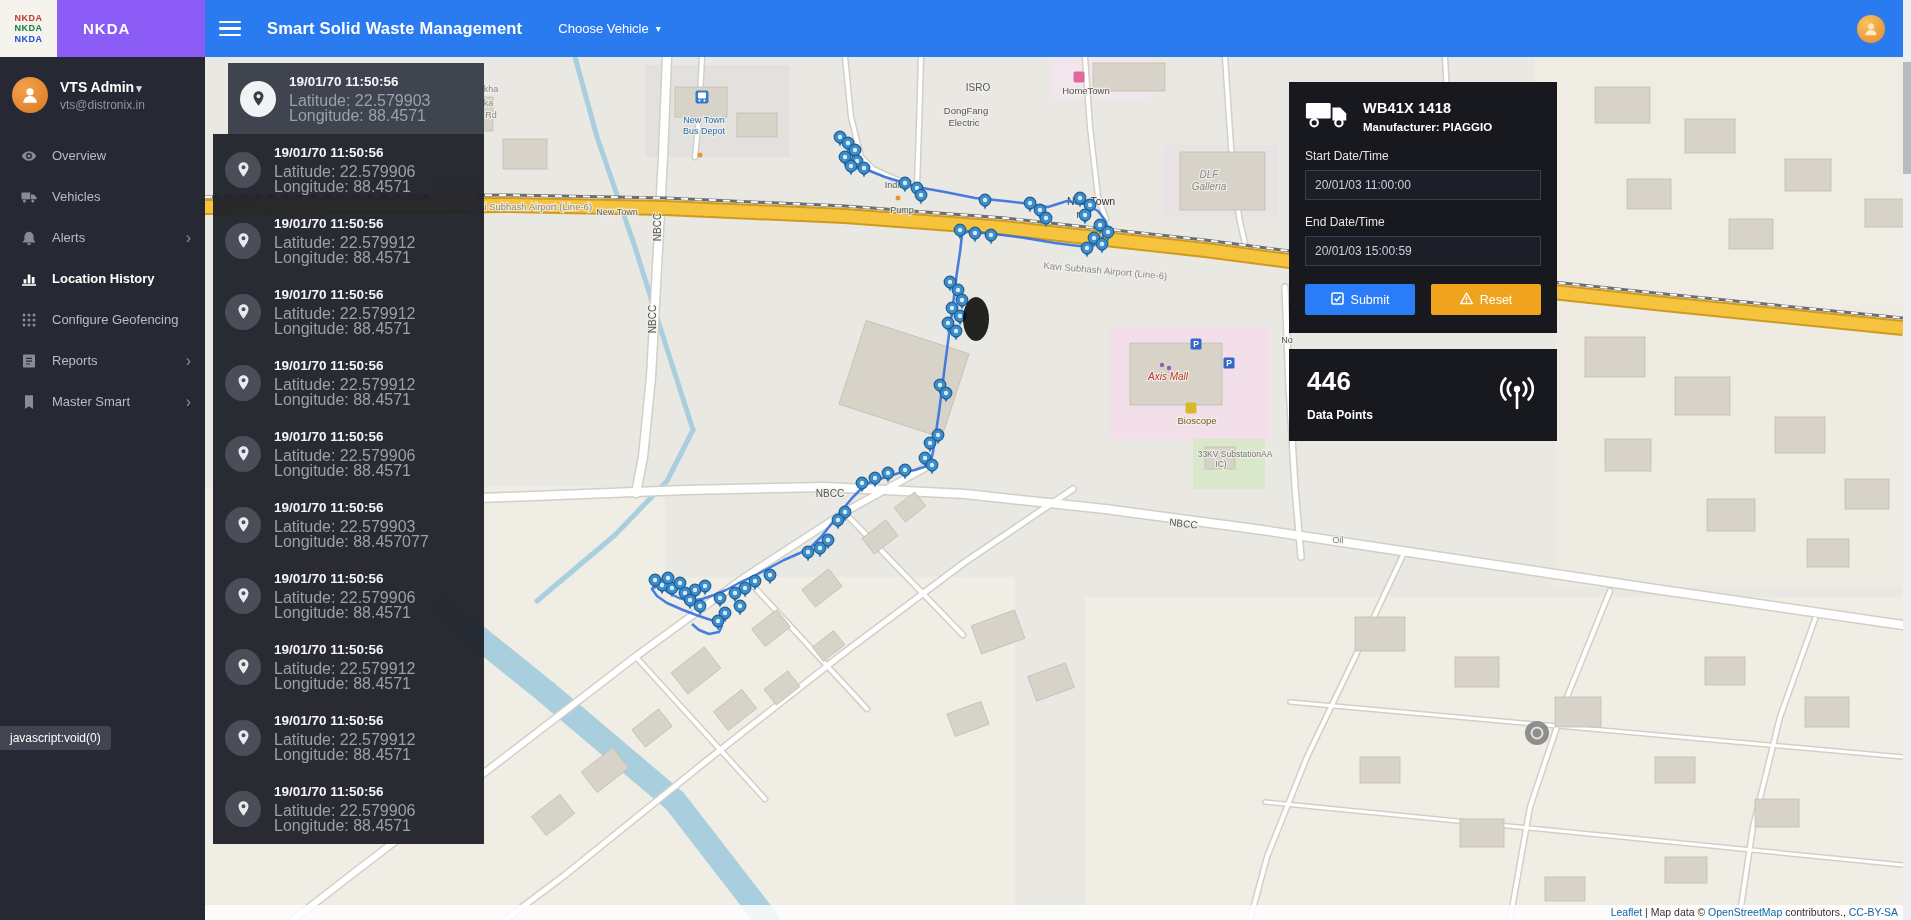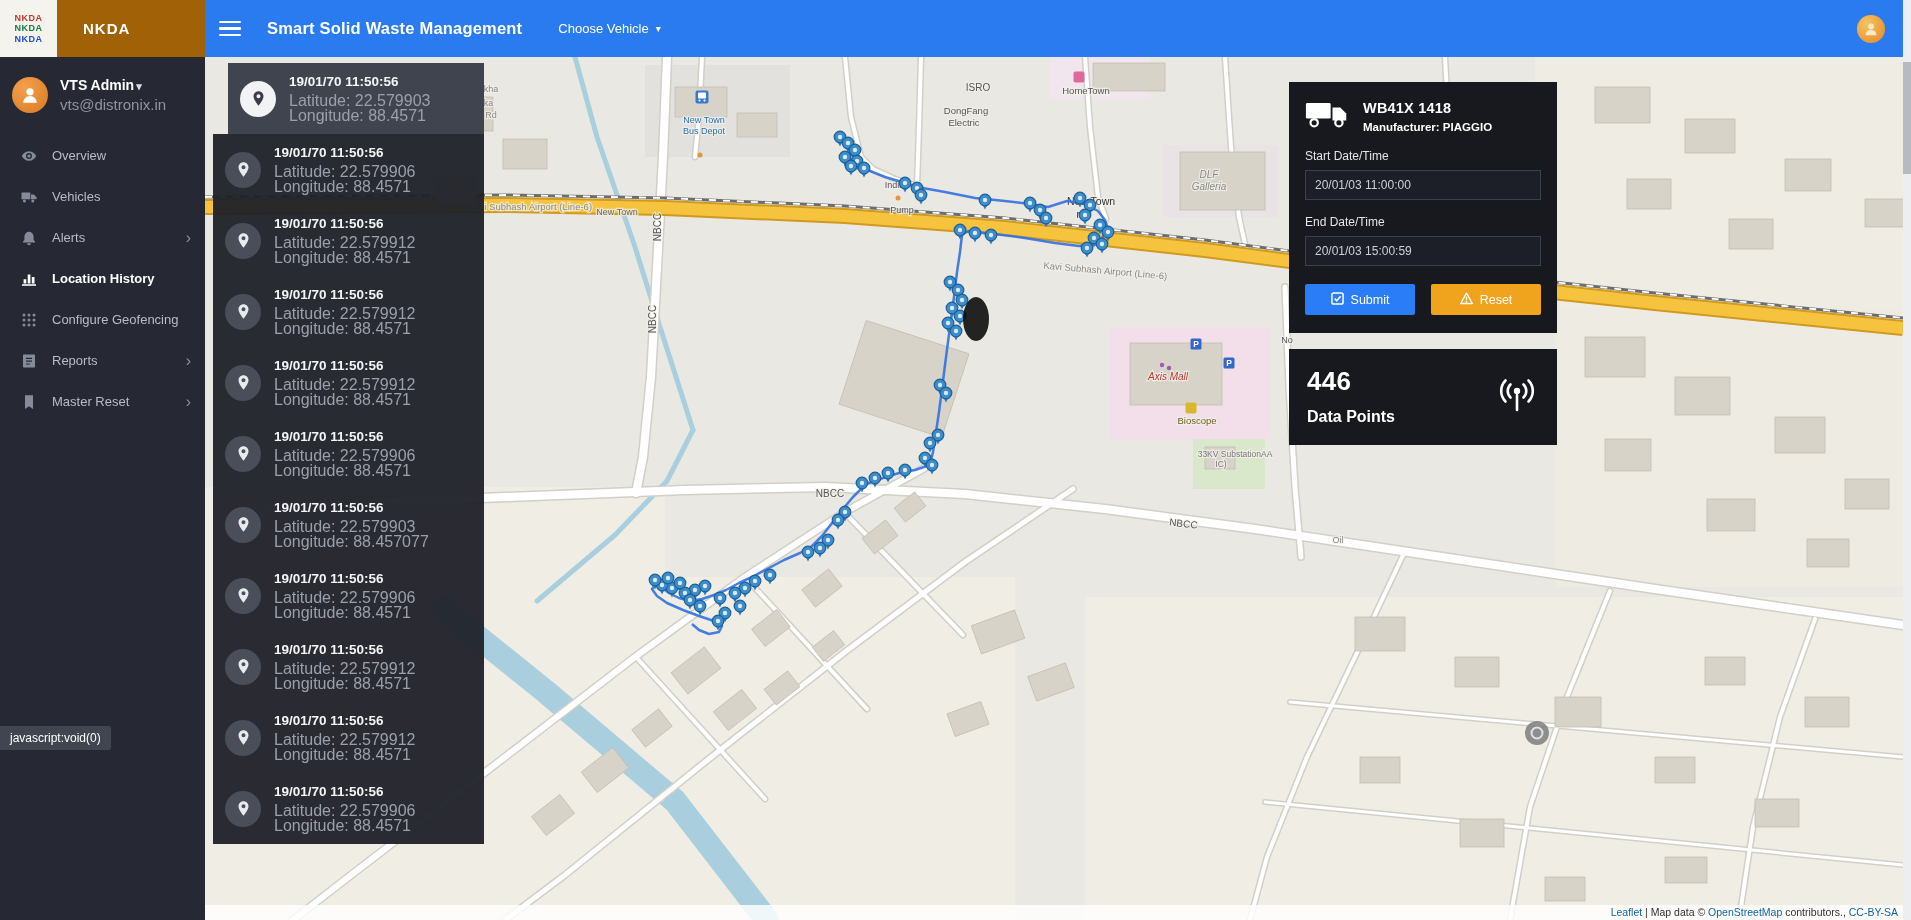--- a/index.html
+++ b/index.html
@@ -2,33 +2,33 @@
 <html><head>
 <meta charset="utf-8">
 <style>
   *{margin:0;padding:0;box-sizing:border-box}
   html,body{width:1911px;height:920px;overflow:hidden;background:#1b1d23;
     font-family:"Liberation Sans",sans-serif}
   .app{position:relative;width:1911px;height:920px;overflow:hidden}
 
   
   .sidebar{position:absolute;left:0;top:0;width:205px;height:100%;background:#262933;z-index:30}
-  .sb-head{height:57px;display:flex;align-items:center;background:#a16207}
+  .sb-head{height:57px;display:flex;align-items:center;background:#8b5cf6}
   .logo-box{width:57px;height:57px;background:#f4f3ee;display:flex;flex-direction:column;
     align-items:center;justify-content:center;cursor:pointer}
   .logo-line{font-size:9px;font-weight:bold;line-height:1.15;letter-spacing:.5px}
   .ll0{color:#c0392b}.ll1{color:#15803d}.ll2{color:#1d4ed8}
   .brand{margin-left:26px;font-size:15px;color:#fff;letter-spacing:1px;font-weight:bold}
   .user{display:flex;align-items:center;gap:12px;padding:20px 14px 16px 12px}
   .user-avatar{width:36px;height:36px;border-radius:50%;flex:none;
     background:radial-gradient(circle at 35% 30%,#f3a04c,#d97a22);display:flex;align-items:center;justify-content:center}
   .user-avatar svg{width:20px;height:20px}
   .user-name{font-size:14px;font-weight:bold;color:#fff}
   .user-name .caret{font-size:11px;color:#d7dae0;margin-left:2px}
-  .user-email{font-size:15px;color:#9094a0;margin-top:3px}
+  .user-email{font-size:12px;color:#9094a0;margin-top:3px}
   .sb-menu{margin-top:6px}
   .sb-item{height:41px;display:flex;align-items:center;padding:0 14px 0 20px;gap:15px;
     color:#b8bcc6;font-size:13px;cursor:pointer}
   .sb-item.active{color:#fff;font-weight:bold}
   .sb-ic{width:17px;height:17px;display:flex;align-items:center;justify-content:center;flex:none}
   .sb-ic svg{width:16px;height:16px;fill:#858b99}
   .sb-item.active .sb-ic svg{fill:#fff}
   .sb-chev{margin-left:auto;color:#8a8f9c;font-size:16px;line-height:1}
   .statusbox{position:absolute;left:0;top:726px;background:#41454f;color:#fff;font-size:12px;
     padding:5px 10px;border-radius:0 3px 3px 0;z-index:60;white-space:nowrap}
@@ -77,21 +77,21 @@
   .fld-input{width:100%;height:30px;background:#1c1f27;border:1px solid #3a4050;color:#ccd1d9;
     font-size:12px;padding:0 9px;font-family:"Liberation Sans",sans-serif}
   .btn-row{display:flex;gap:16px;margin-top:18px}
   .btn{flex:1;height:31px;border:none;border-radius:2px;color:#fff;font-size:12.5px;
     display:flex;align-items:center;justify-content:center;gap:7px;cursor:pointer;
     font-family:"Liberation Sans",sans-serif}
   .btn.submit{background:#2a7cf7}
   .btn.reset{background:#f0a31c}
   .stat-card{display:flex;justify-content:space-between;align-items:center;padding:17px 18px 19px}
   .stat-val{font-size:26px;font-weight:bold;letter-spacing:.3px}
-  .stat-lbl{font-size:16px;font-weight:bold;margin-top:11px}
+  .stat-lbl{font-size:12px;font-weight:bold;margin-top:11px}
   .stat-ic svg{width:44px;height:40px}
 
   
   .attribution{position:absolute;left:0;right:0;bottom:0;height:15px;background:rgba(255,255,255,.82);
     z-index:5;font-size:10.5px;color:#333;text-align:right;padding-right:5px;line-height:15px}
   .attribution a{color:#0b66a8;text-decoration:none;cursor:pointer}
 
   
   .vscroll{position:absolute;right:0;top:0;width:8px;height:100%;background:#eceef0;z-index:55;cursor:pointer}
   .vthumb{position:absolute;top:62px;left:0;width:8px;height:112px;background:#b7bac0;cursor:grab}
@@ -185,21 +185,21 @@
           </span>
           <span class="sb-lbl">Reports</span>
           <span class="sb-chev">›</span>
         </div>
         <div class="sb-item">
           <span class="sb-ic">
             <svg viewBox="0 0 16 16">
               <path d="M4 1.2h8v13.9L8 12.3l-4 2.8z"></path>
             </svg>
           </span>
-          <span class="sb-lbl">Master Reset</span>
+          <span class="sb-lbl">Master Smart</span>
           <span class="sb-chev">›</span>
         </div>
       </nav>
     <div class="statusbox">javascript:void(0)</div>
   </aside>
 
   <header class="topbar">
     <div class="hamburger">
         <span></span>
         <span></span>

